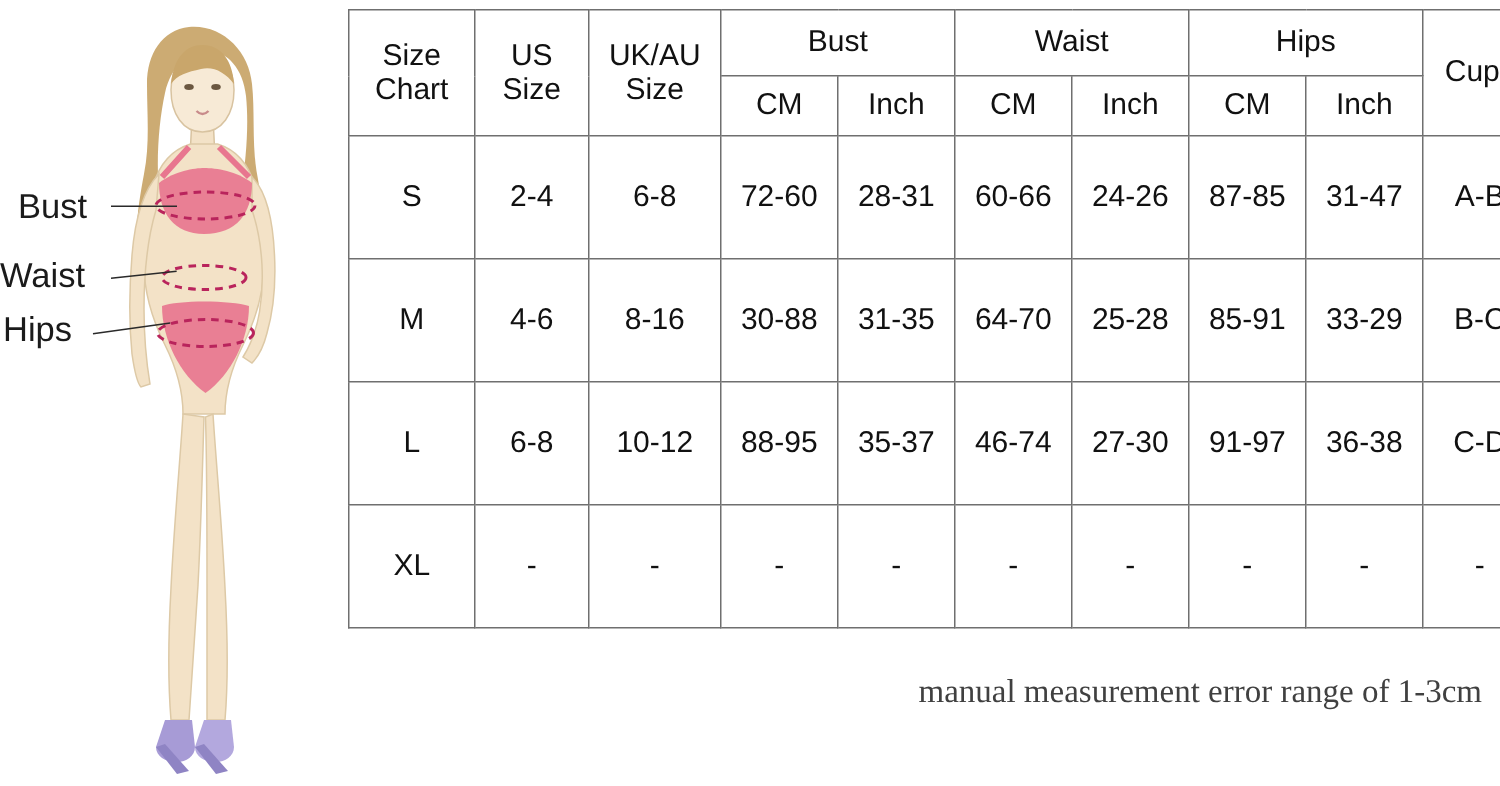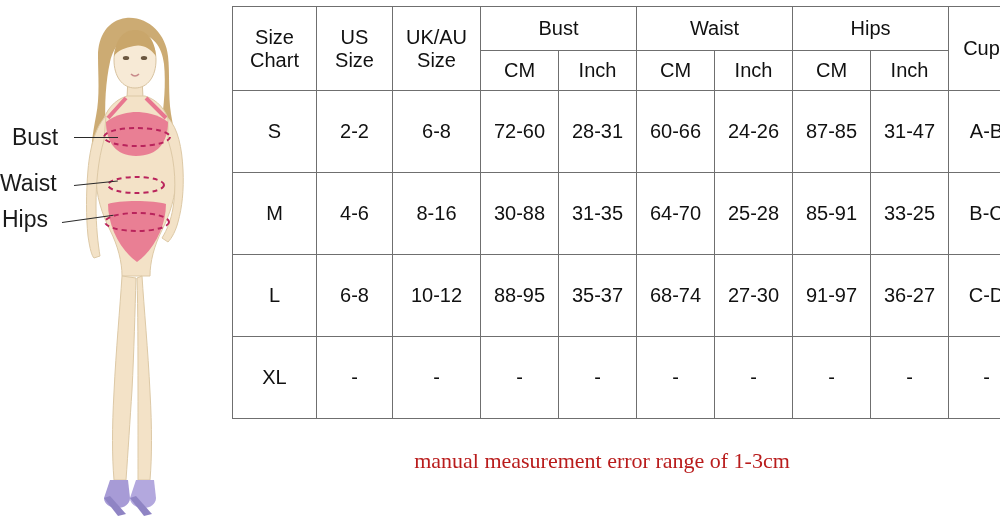--- a/index.html
+++ b/index.html
@@ -87,22 +87,22 @@
   .col-uk { width: 88px; }
   .col-cm { width: 78px; }
   .col-in { width: 78px; }
   .col-cups { width: 76px; }
 
   .note {
     position: absolute;
     left: 216px;
     top: 448px;
     width: 772px;
-    text-align: center;
-    color: #b91c1c;
+    text-align: right;
+    color: #404040;
     font-size: 22px;
     font-family: "Liberation Serif", serif;
   }
 </style>
 </head>
 <body>
 
 <div class="page">
 
   <div class="figure-area">
@@ -200,52 +200,52 @@
           <th>Inch</th>
           <th>CM</th>
           <th>Inch</th>
           <th>CM</th>
           <th>Inch</th>
         </tr>
       </thead>
       <tbody>
         <tr class="row-data">
           <td>S</td>
-          <td>2-2</td>
+          <td>2-4</td>
           <td>6-8</td>
           <td>72-60</td>
           <td>28-31</td>
           <td>60-66</td>
           <td>24-26</td>
           <td>87-85</td>
           <td>31-47</td>
           <td>A-B</td>
         </tr>
         <tr class="row-data">
           <td>M</td>
           <td>4-6</td>
           <td>8-16</td>
           <td>30-88</td>
           <td>31-35</td>
           <td>64-70</td>
           <td>25-28</td>
           <td>85-91</td>
-          <td>33-25</td>
+          <td>33-29</td>
           <td>B-C</td>
         </tr>
         <tr class="row-data">
           <td>L</td>
           <td>6-8</td>
           <td>10-12</td>
           <td>88-95</td>
           <td>35-37</td>
-          <td>68-74</td>
+          <td>46-74</td>
           <td>27-30</td>
           <td>91-97</td>
-          <td>36-27</td>
+          <td>36-38</td>
           <td>C-D</td>
         </tr>
         <tr class="row-data">
           <td>XL</td>
           <td>-</td>
           <td>-</td>
           <td>-</td>
           <td>-</td>
           <td>-</td>
           <td>-</td>

